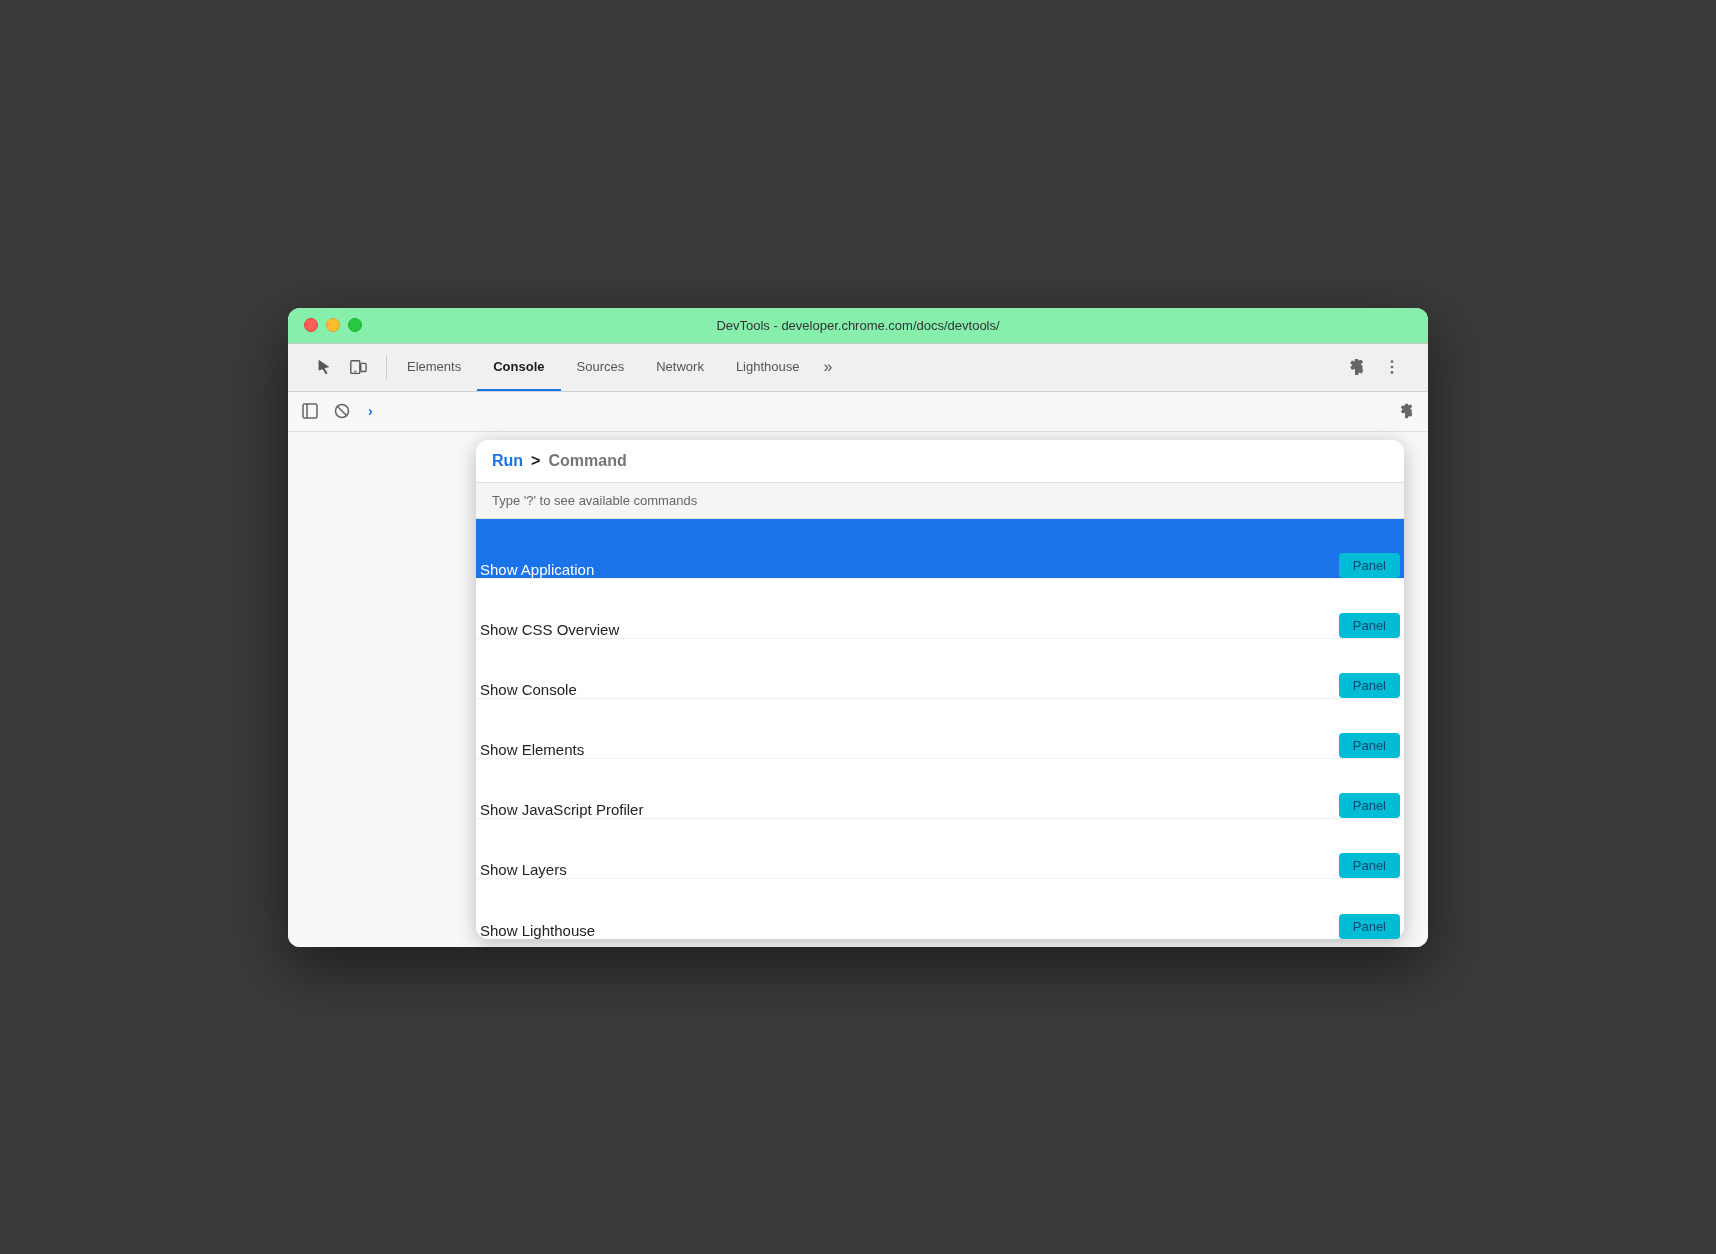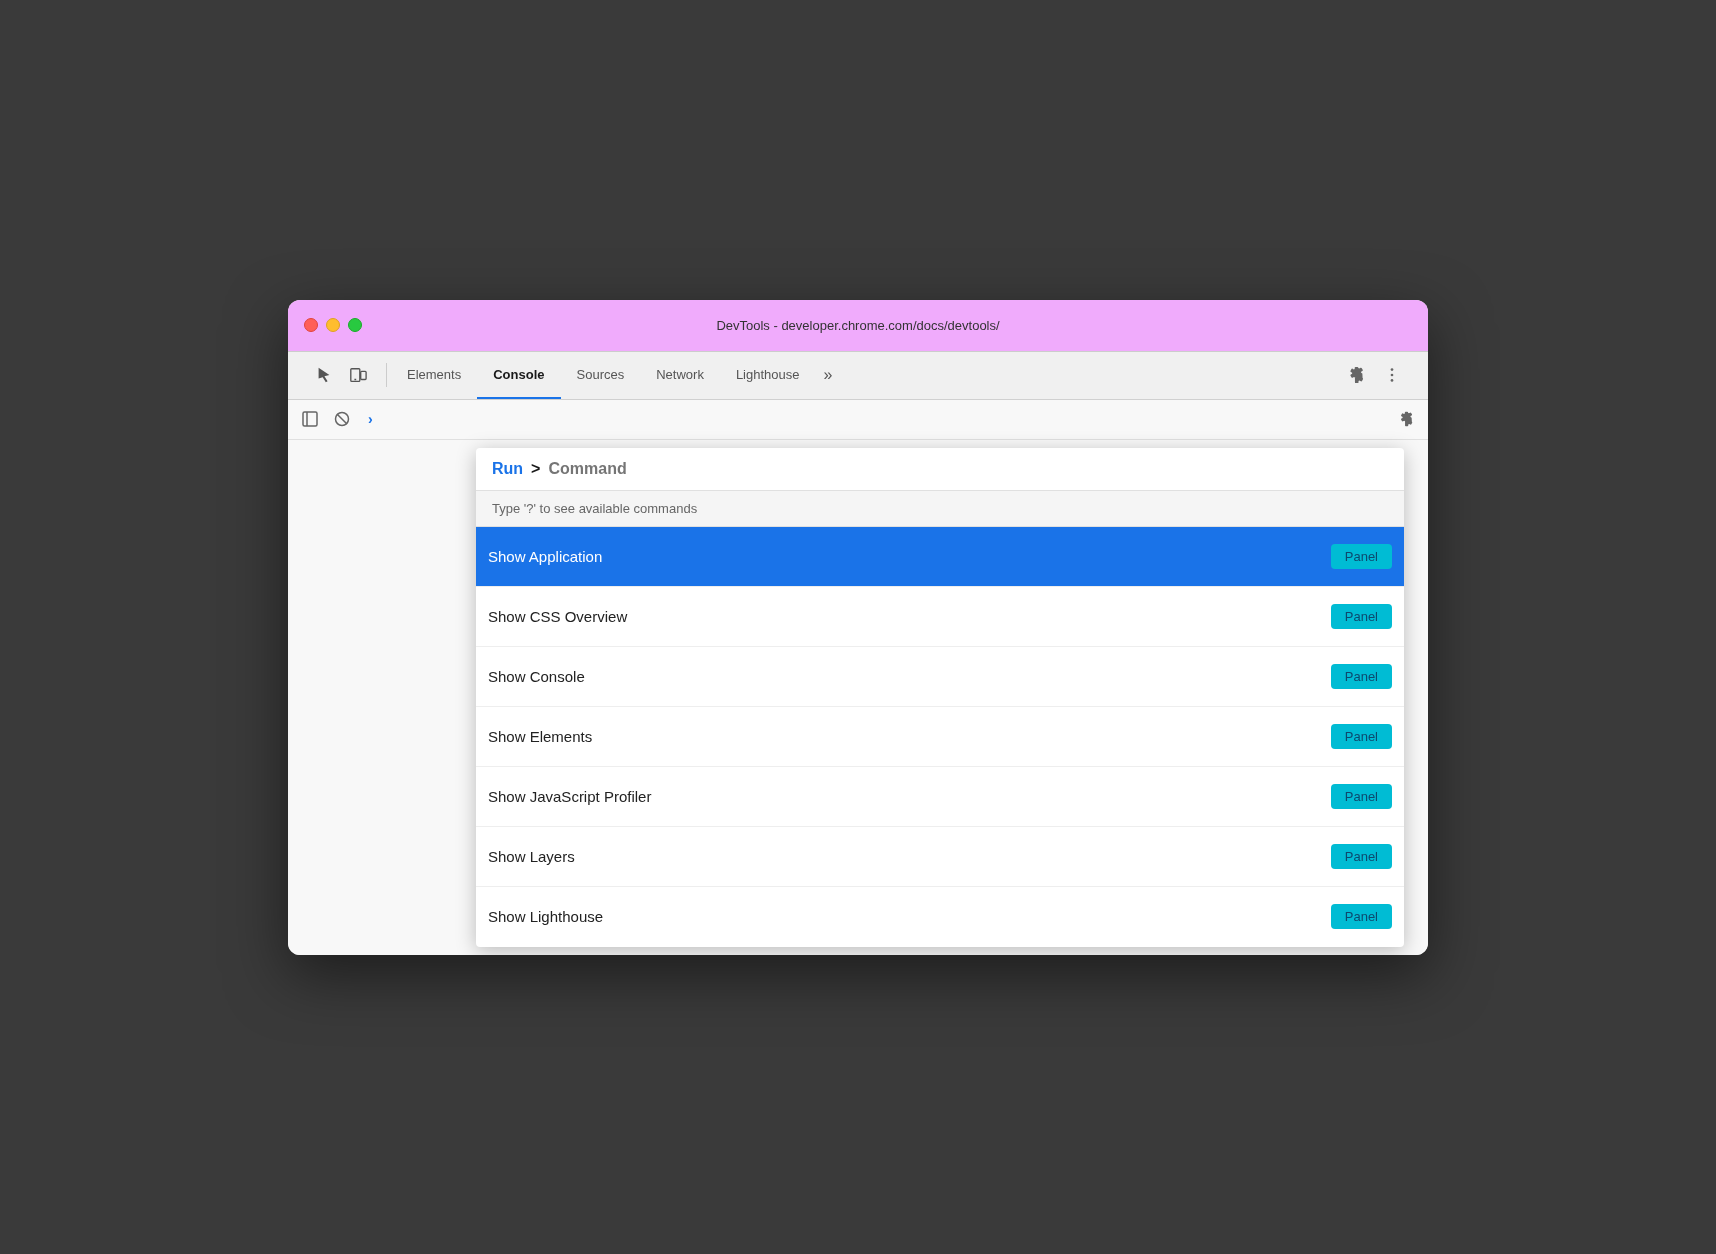--- a/index.html
+++ b/index.html
@@ -16,22 +16,22 @@
     .window {
       width: 1140px;
       background: #f0f0f0;
       border-radius: 12px;
       box-shadow: 0 20px 60px rgba(0,0,0,0.5);
       overflow: hidden;
     }
 
     
     .title-bar {
-      background: #f0abfc;
-      height: 52px;
+      background: #86efac;
+      height: 36px;
       display: flex;
       align-items: center;
       padding: 0 16px;
       position: relative;
       border-bottom: 1px solid #ccc;
     }
 
     .traffic-lights {
       display: flex;
       gap: 8px;
@@ -169,21 +169,21 @@
       font-size: 14px;
       font-weight: bold;
       cursor: pointer;
       padding: 4px 8px;
     }
 
     
     .command-palette-overlay {
       position: relative;
       background: white;
-      border-radius: 4px;
+      border-radius: 12px;
       box-shadow: 0 4px 20px rgba(0,0,0,0.25);
       margin: 0 16px 0 180px;
       z-index: 10;
     }
 
     
     .command-input-row {
       display: flex;
       align-items: center;
       padding: 12px 16px;
@@ -223,23 +223,23 @@
       border-bottom: 1px solid #e0e0e0;
     }
 
     
     .command-list {
       overflow: hidden;
     }
 
     .command-item {
       display: flex;
-      align-items: center;
+      align-items: flex-end;
       justify-content: space-between;
-      padding: 0 12px;
+      padding: 0 4px;
       height: 60px;
       border-bottom: 1px solid #eeeeee;
       cursor: pointer;
     }
 
     .command-item:last-child { border-bottom: none; }
 
     .command-item.active {
       background: #1a73e8;
     }

